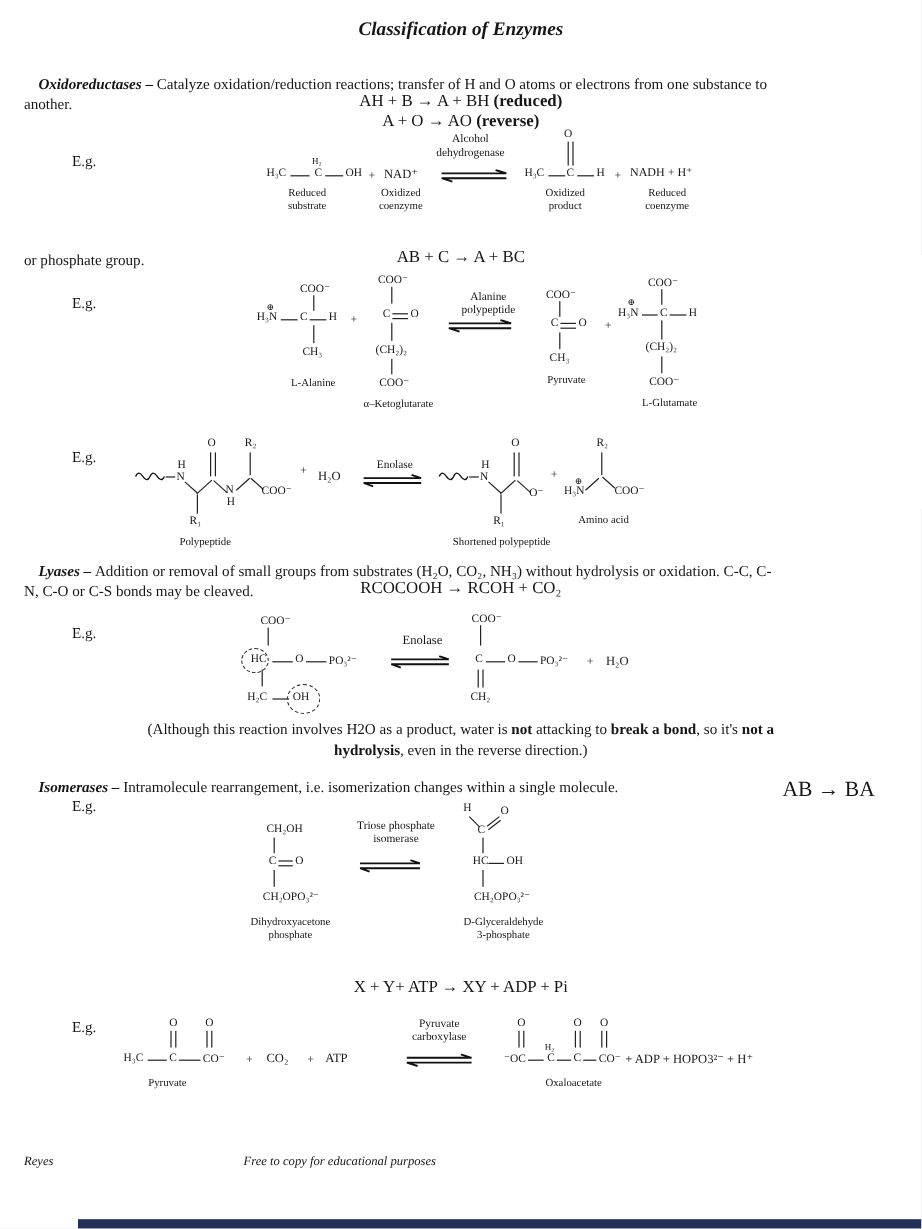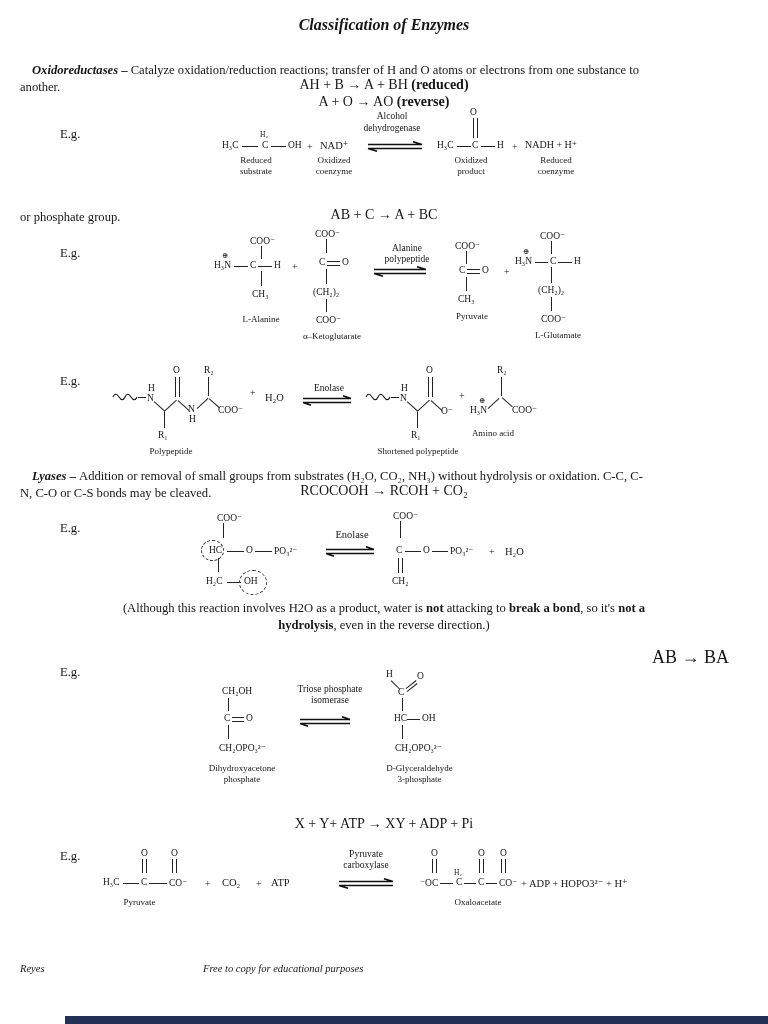--- a/index.html
+++ b/index.html
@@ -183,21 +183,21 @@
   <div class="abs lbl" style="left:362px;top:446px;width:112px">Shortened polypeptide</div>
 
   <span class="abs plus" style="left:459px;top:390px">+</span>
   <span class="abs atom" style="left:497px;top:365px">R₂</span>
   <div class="vb" style="left:501px;top:377px;height:19px"></div>
   <div class="dg" style="left:488px;top:408px;width:15px;transform:rotate(-42deg)"></div>
   <span class="abs chg" style="left:479px;top:396px">⊕</span>
   <span class="abs atom" style="left:470px;top:405px">H₃N</span>
   <div class="dg" style="left:502px;top:397px;width:14px;transform:rotate(42deg)"></div>
   <span class="abs atom" style="left:512px;top:404px">COO⁻</span>
-  <div class="abs lbl" style="left:464px;top:428px;width:58px">Amino acid</div>
+  <div class="abs lbl" style="left:474px;top:428px;width:58px">Amino acid</div>
 
   <div class="abs bl" style="left:20px;top:468px"><b class="term">Lyases</b><b class="bd"> – </b><span>Addition or removal of small groups from substrates (H₂O, CO₂, NH₃) without hydrolysis or oxidation. C-C, C-</span></div>
   <div class="abs bl" style="left:20px;top:485px"><span>N, C-O or C-S bonds may be cleaved.</span></div>
   <div class="abs eqc" style="top:483px">RCOCOOH → RCOH + CO₂</div>
   <span class="abs eg" style="left:60px;top:521px">E.g.</span>
 
   <span class="abs atom" style="left:217px;top:512px">COO⁻</span>
   <div class="vb" style="left:223px;top:523px;height:15px"></div>
   <span class="abs atom" style="left:209px;top:545px">HC</span>
   <div class="dcirc" style="left:201px;top:540px;width:21px;height:19px"></div>
@@ -225,20 +225,21 @@
   <span class="abs atom" style="left:450px;top:545px">PO₃²⁻</span>
   <div class="vb" style="left:398px;top:558px;height:15px"></div>
   <div class="vb" style="left:402px;top:558px;height:15px"></div>
   <span class="abs atom" style="left:392px;top:576px">CH₂</span>
   <span class="abs plus" style="left:489px;top:546px">+</span>
   <span class="abs atom" style="left:505px;top:546px;font-size:10.5px">H₂O</span>
 
   <div class="abs noteln" style="top:601px"><span>(Although this reaction involves H2O as a product, water is </span><b>not</b><span> attacking to </span><b>break a bond</b><span>, so it's </span><b>not a</b></div>
   <div class="abs noteln" style="top:618px"><b>hydrolysis</b><span>, even in the reverse direction.)</span></div>
 
+  <div class="abs bl" style="left:20px;top:648px"><b class="term">Isomerases</b><b class="bd"> – </b><span>Intramolecule rearrangement, i.e. isomerization changes within a single molecule.</span></div>
   <span class="abs" style="left:652px;top:647px;font-size:18px">AB → BA</span>
   <span class="abs eg" style="left:60px;top:665px">E.g.</span>
 
   <span class="abs atom" style="left:222px;top:686px">CH₂OH</span>
   <div class="vb" style="left:228px;top:698px;height:13px"></div>
   <span class="abs atom" style="left:224px;top:713px">C</span>
   <div class="hb" style="left:232px;top:717px;width:12px"></div>
   <div class="hb" style="left:232px;top:721px;width:12px"></div>
   <span class="abs atom" style="left:246px;top:713px">O</span>
   <div class="vb" style="left:228px;top:725px;height:14px"></div>

